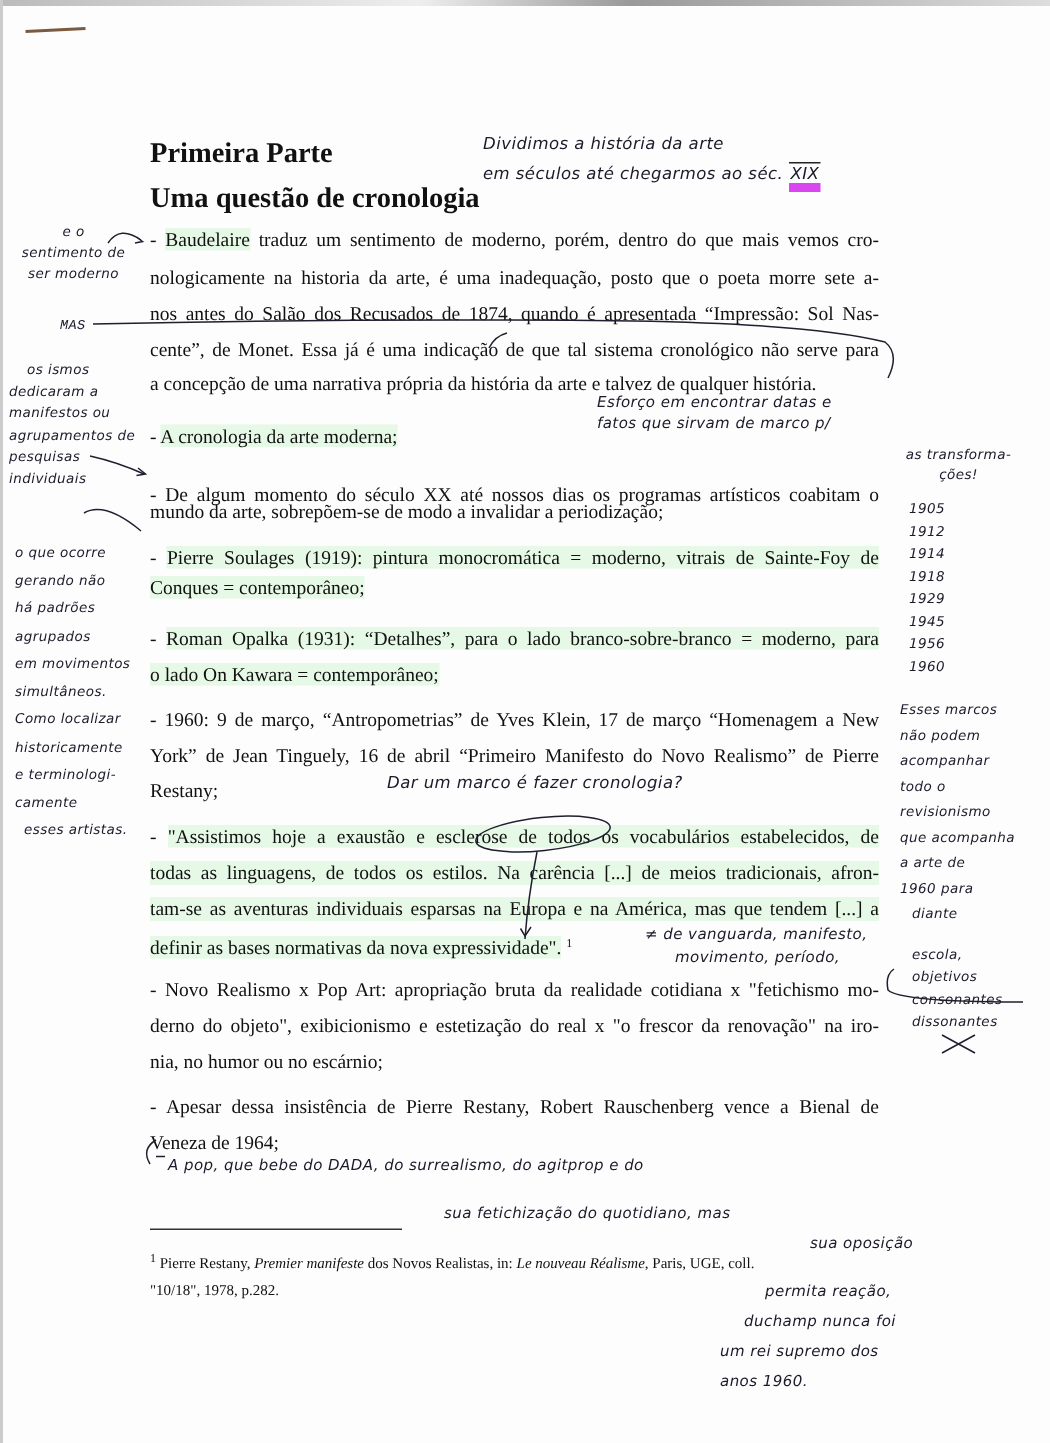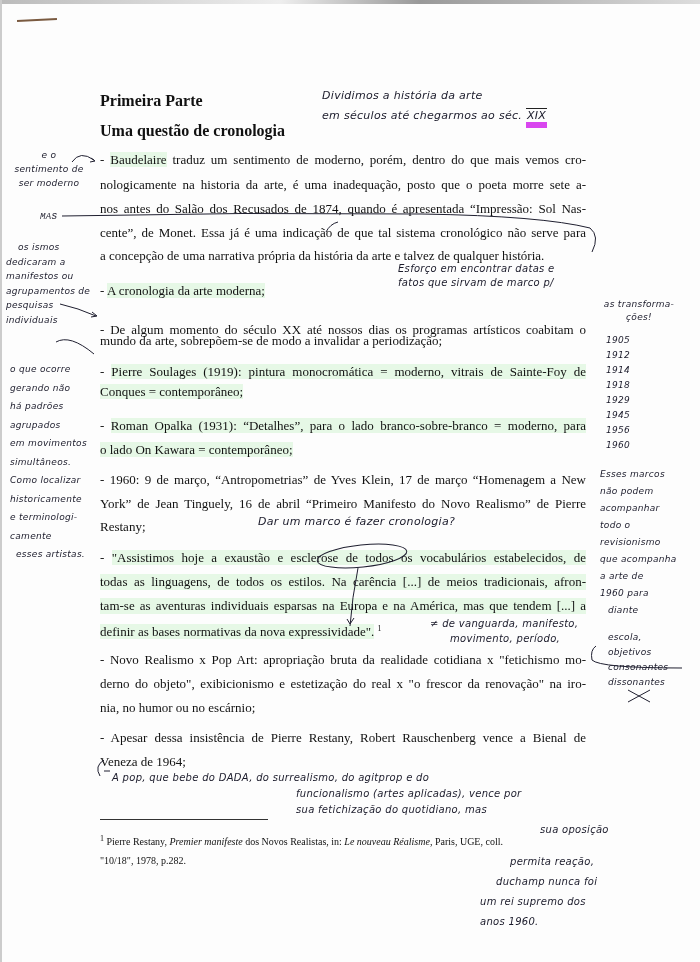--- a/index.html
+++ b/index.html
@@ -6,21 +6,21 @@
   body {
     width: 700px; height: 962px; position: relative; overflow: hidden;
     background: #ffffff;
     font-family: "Liberation Serif", "DejaVu Serif", serif;
     color: #111;
   }
   .page { position: absolute; left: 0; top: 0; width: 700px; height: 962px; background: #fdfdfd; }
   .top-edge { position: absolute; left: 0; top: 0; width: 700px; height: 4px; background: linear-gradient(90deg,#bbb,#eee 40%,#999 60%,#ddd); }
   .left-edge { position: absolute; left: 0; top: 0; width: 2px; height: 962px; background: #ccc; }
   .pen-mark { position: absolute; left: 17px; top: 19px; width: 40px; height: 2px; background: #7a5a40; transform: rotate(-3deg); }
-  .heading { position: absolute; left: 100px; font-weight: bold; font-size: 16px; white-space: nowrap; }
+  .heading { position: absolute; left: 100px; font-weight: bold; font-size: 19px; white-space: nowrap; }
   .line { position: absolute; left: 100px; font-size: 13px; white-space: nowrap; line-height: 16px; }
   .just { width: 486px; text-align: justify; text-align-last: justify; }
   .hl { background: #e6f8e6; }
   .sup { font-size: 8px; vertical-align: super; }
 
   .footnote-rule { position: absolute; left: 100px; top: 819px; width: 168px; height: 1px; background: #333; }
   .fn { position: absolute; left: 100px; font-size: 10px; white-space: nowrap; }
   .fn i { font-style: italic; }
 
   .hand {
@@ -156,21 +156,20 @@
   </div>
 
   <div class="hand small" style="left:608px; top:630px; line-height:15px;">
     <div>escola,</div>
     <div>objetivos</div>
     <div>consonantes</div>
     <div>dissonantes</div>
   </div>
 
   <div class="hand" style="left:112px; top:770px;">A pop, que bebe do DADA, do surrealismo, do agitprop e do</div>
-  <div class="hand" style="left:296px; top:786px;">funcionalismo (artes aplicadas), vence por</div>
   <div class="hand" style="left:296px; top:802px;">sua fetichização do quotidiano, mas</div>
   <div class="hand" style="left:480px; top:820px; line-height:20px;">
     <div style="padding-left:60px;">sua oposição</div>
     <div style="padding-left:30px;margin-top:12px;">permita reação,</div>
     <div style="padding-left:16px;">duchamp nunca foi</div>
     <div style="padding-left:0px;">um rei supremo dos</div>
     <div style="padding-left:-8px;">anos 1960.</div>
   </div>
 
   <svg class="ink" viewBox="0 0 700 962">

